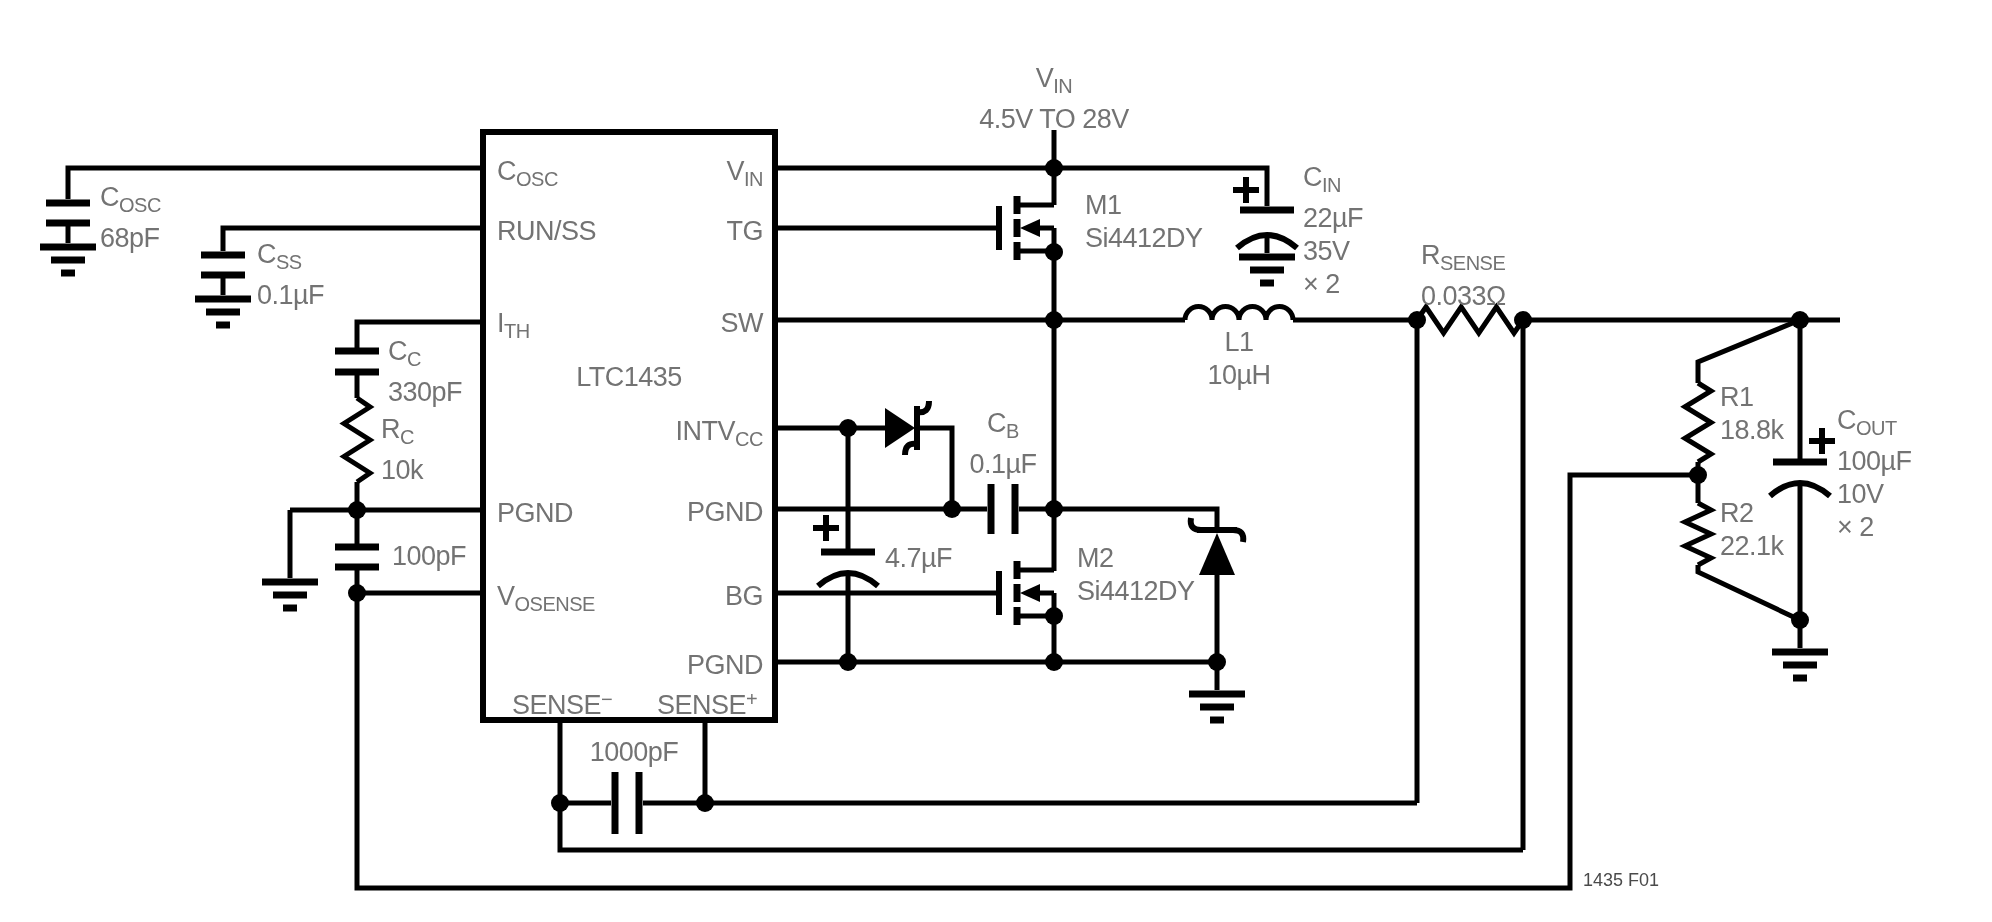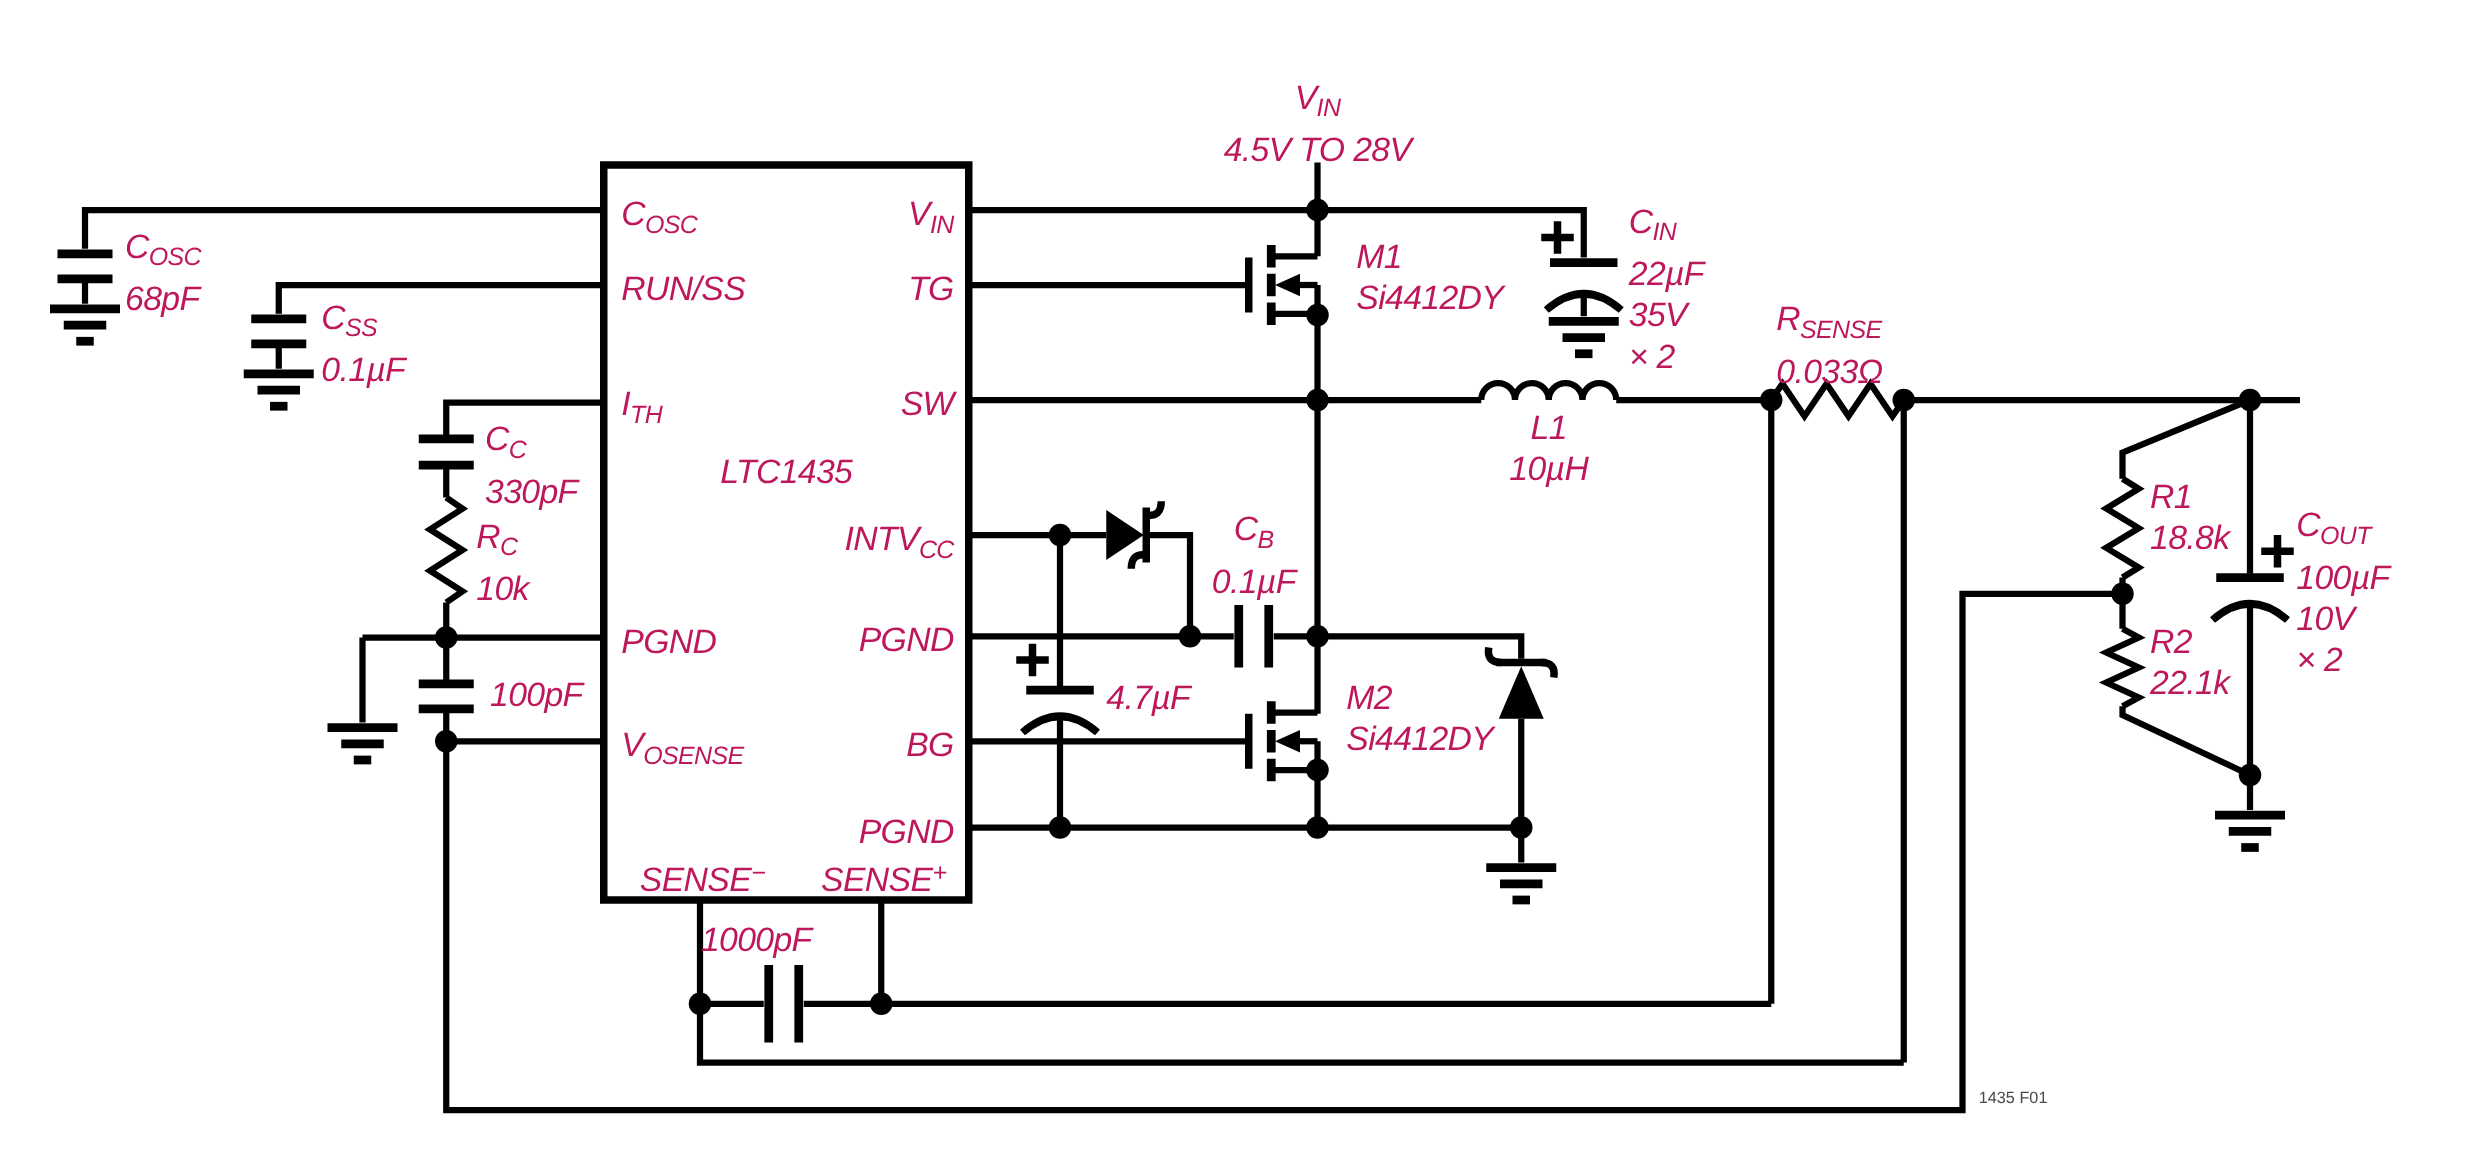--- a/index.html
+++ b/index.html
@@ -1,24 +1,24 @@
 <!DOCTYPE html>
 <html><head>
 <meta charset="utf-8">
 <style>
   html,body{margin:0;padding:0;background:#ffffff;}
   #canvas{position:relative;width:1992px;height:922px;background:#ffffff;overflow:hidden;
           font-family:"Liberation Sans","DejaVu Sans",sans-serif;}
   svg{position:absolute;left:0;top:0;}
-  .lbl{position:absolute;font-size:27px;line-height:33px;color:#be185d;white-space:nowrap;letter-spacing:-0.5px;font-style:italic;}
+  .lbl{position:absolute;font-size:27px;line-height:33px;color:#737373;white-space:nowrap;letter-spacing:-0.5px;}
   .ctr{text-align:center;}
   .rgt{text-align:right;}
   .sb{font-size:20px;vertical-align:-6px;letter-spacing:-0.5px;}
   .sp{font-size:20px;vertical-align:8px;letter-spacing:-0.5px;}
-  .fig{position:absolute;font-size:13px;color:#4a4a4a;letter-spacing:0;}
+  .fig{position:absolute;font-size:18px;color:#4a4a4a;letter-spacing:0;}
 </style>
 </head>
 <body>
 
 <div id="canvas">
 
 <svg width="1992" height="922" viewBox="0 0 1992 922">
   <defs>
     <g id="gnd" stroke="#000" stroke-width="7" fill="none">
       <line x1="-28" y1="3" x2="28" y2="3"></line>
@@ -241,21 +241,21 @@
   <div><span>C</span><span class="sb">B</span></div>
   <div>0.1µF</div>
 </div>
 <div class="lbl" style="left:885px;top:542px">
   <div>4.7µF</div>
 </div>
 <div class="lbl" style="left:1077px;top:542px">
   <div>M2</div>
   <div>Si4412DY</div>
 </div>
-<div class="lbl ctr" style="left:528px;top:736px;width:154px">
+<div class="lbl ctr" style="left:557px;top:736px;width:154px">
   <div>1000pF</div>
 </div>
 <div class="fig" style="left:1583px;top:870px">1435 F01</div>
 
 <div class="lbl" style="left:497px;top:155px"><span>C</span><span class="sb">OSC</span></div>
 <div class="lbl" style="left:497px;top:215px">RUN/SS</div>
 <div class="lbl" style="left:497px;top:307px"><span>I</span><span class="sb">TH</span></div>
 <div class="lbl" style="left:497px;top:497px">PGND</div>
 <div class="lbl" style="left:497px;top:580px"><span>V</span><span class="sb">OSENSE</span></div>
 <div class="lbl rgt" style="right:1229px;top:155px"><span>V</span><span class="sb">IN</span></div>

